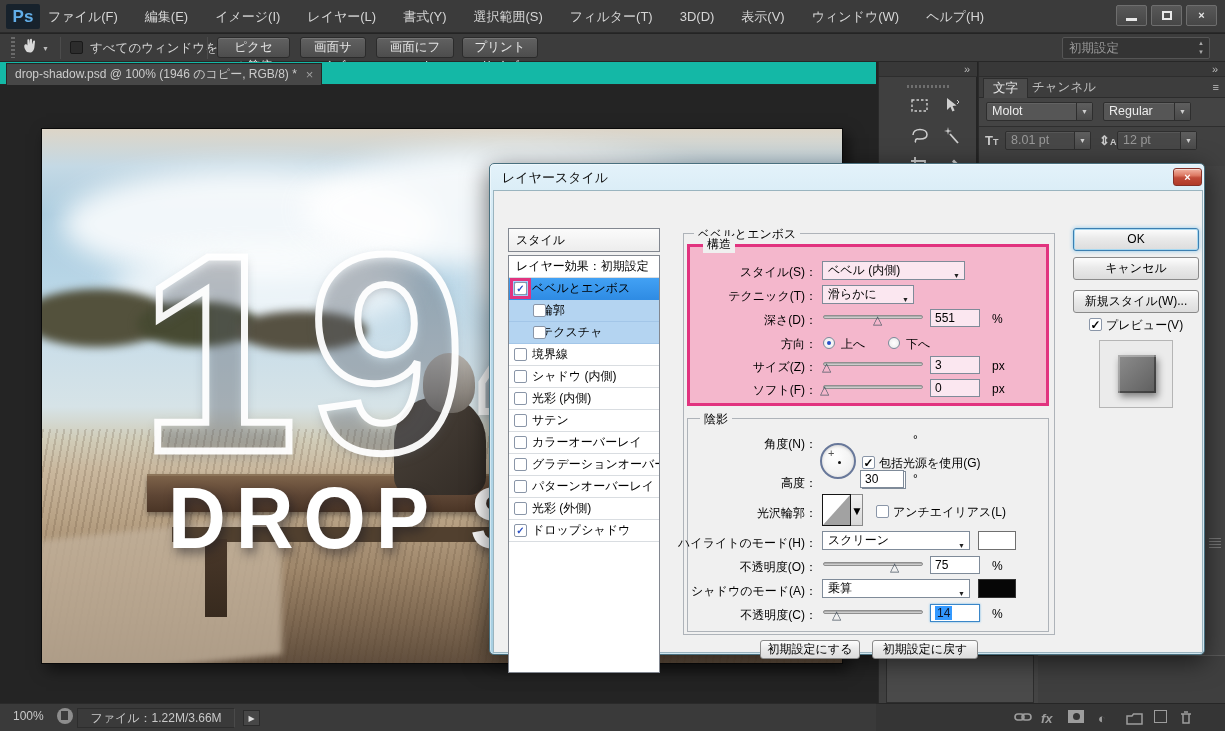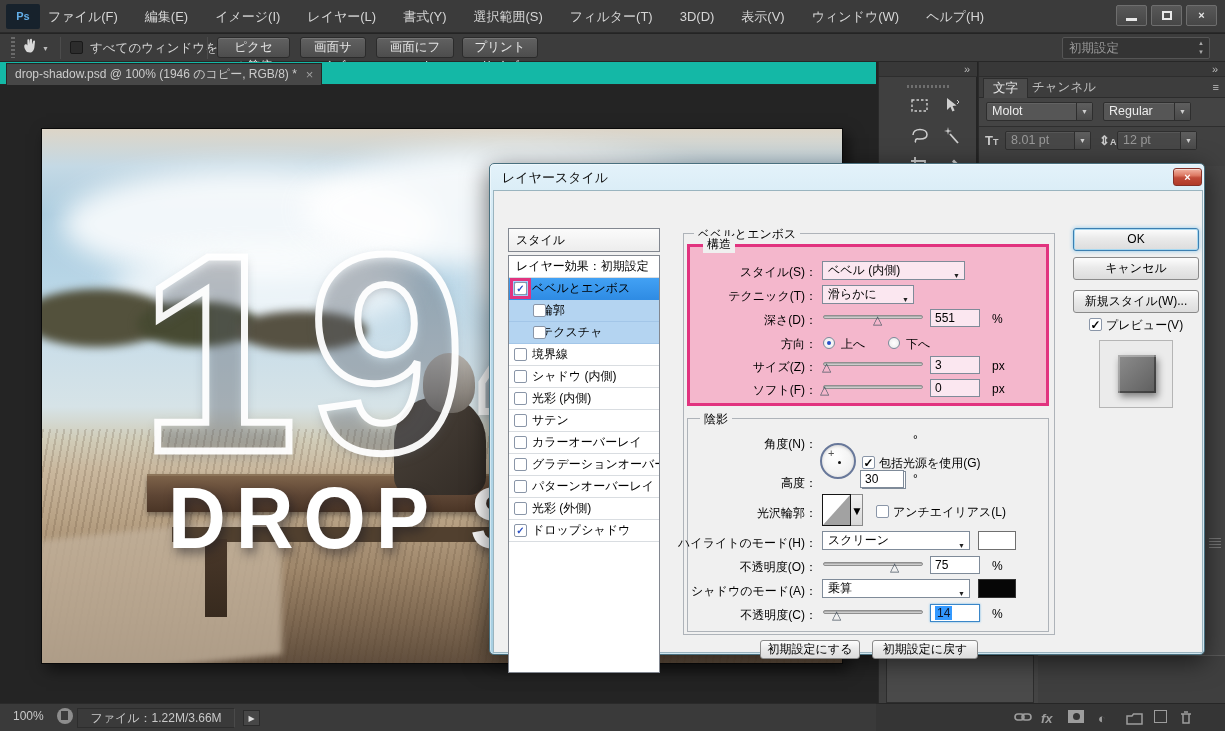--- a/index.html
+++ b/index.html
@@ -5,21 +5,21 @@
   html,body{margin:0;padding:0;background:#111;}
   *{box-sizing:border-box;}
   #stage{position:relative;width:1225px;height:731px;overflow:hidden;
          font-family:"Liberation Sans",sans-serif;background:#242424;-webkit-font-smoothing:antialiased;}
   .abs{position:absolute;}
   .nw{white-space:nowrap;}
 
   
   .menubar{left:0;top:0;width:1225px;height:33px;background:#3b3b3b;border-bottom:1px solid #2a2a2a;}
   .pslogo{left:6px;top:4px;width:34px;height:25px;background:#17222c;color:#62aee8;font-weight:bold;
-          font-size:11px;text-align:center;line-height:25px;border-radius:2px;}
+          font-size:17px;text-align:center;line-height:25px;border-radius:2px;}
   .menuitems{left:48px;top:0;height:33px;display:flex;gap:27px;align-items:center;color:#d6d6d6;font-size:13px;}
   .winbtns{right:8px;top:5px;display:flex;gap:4px;}
   .winbtn{width:31px;height:21px;background:linear-gradient(#585858,#464646);border:1px solid #6e6e6e;
           border-radius:2px;color:#e8e8e8;font-size:11px;text-align:center;line-height:19px;font-weight:bold;}
   .winbtn .bar{display:block;margin:12px auto 0;width:11px;height:3px;background:#e8e8e8;}
   .winbtn .box{display:block;margin:5px auto 0;width:10px;height:9px;border:2px solid #e8e8e8;}
 
   .optionsbar{left:0;top:34px;width:1225px;height:28px;background:#3c3c3c;border-bottom:1px solid #272727;}
   .grip{left:11px;top:3px;width:4px;height:21px;
         background:repeating-linear-gradient(180deg,#6a6a6a 0 2px,transparent 2px 4px);}

